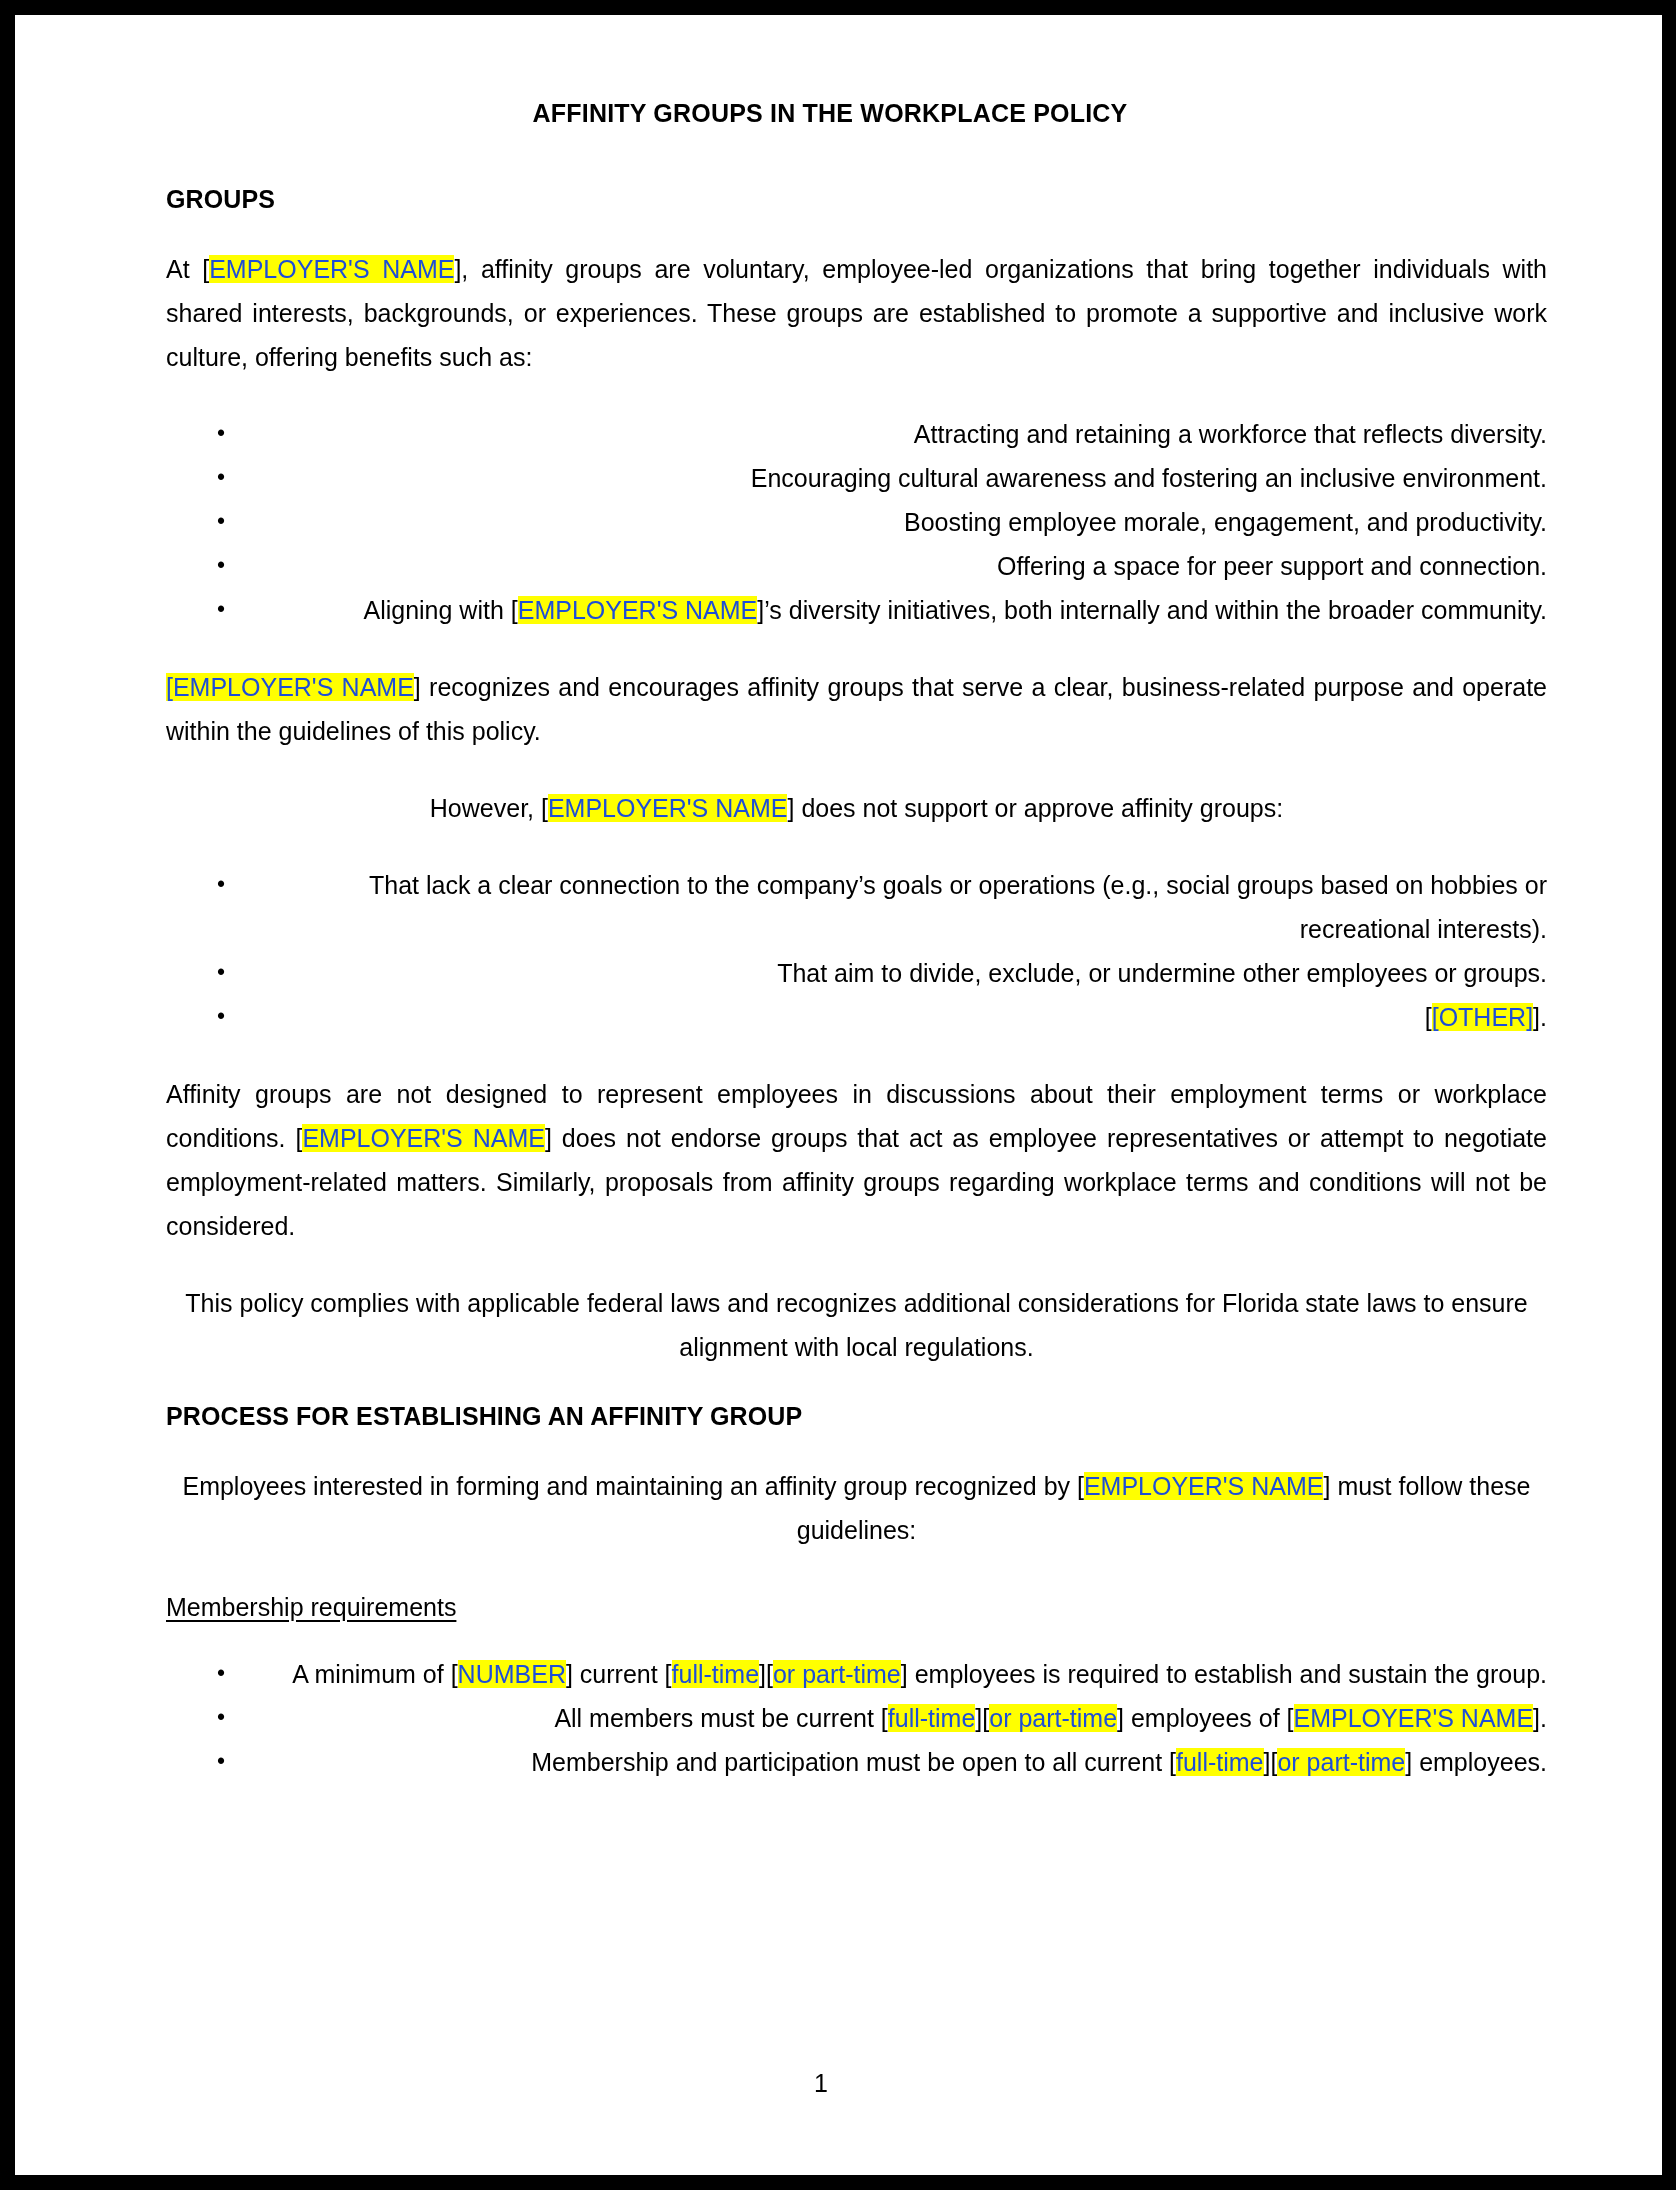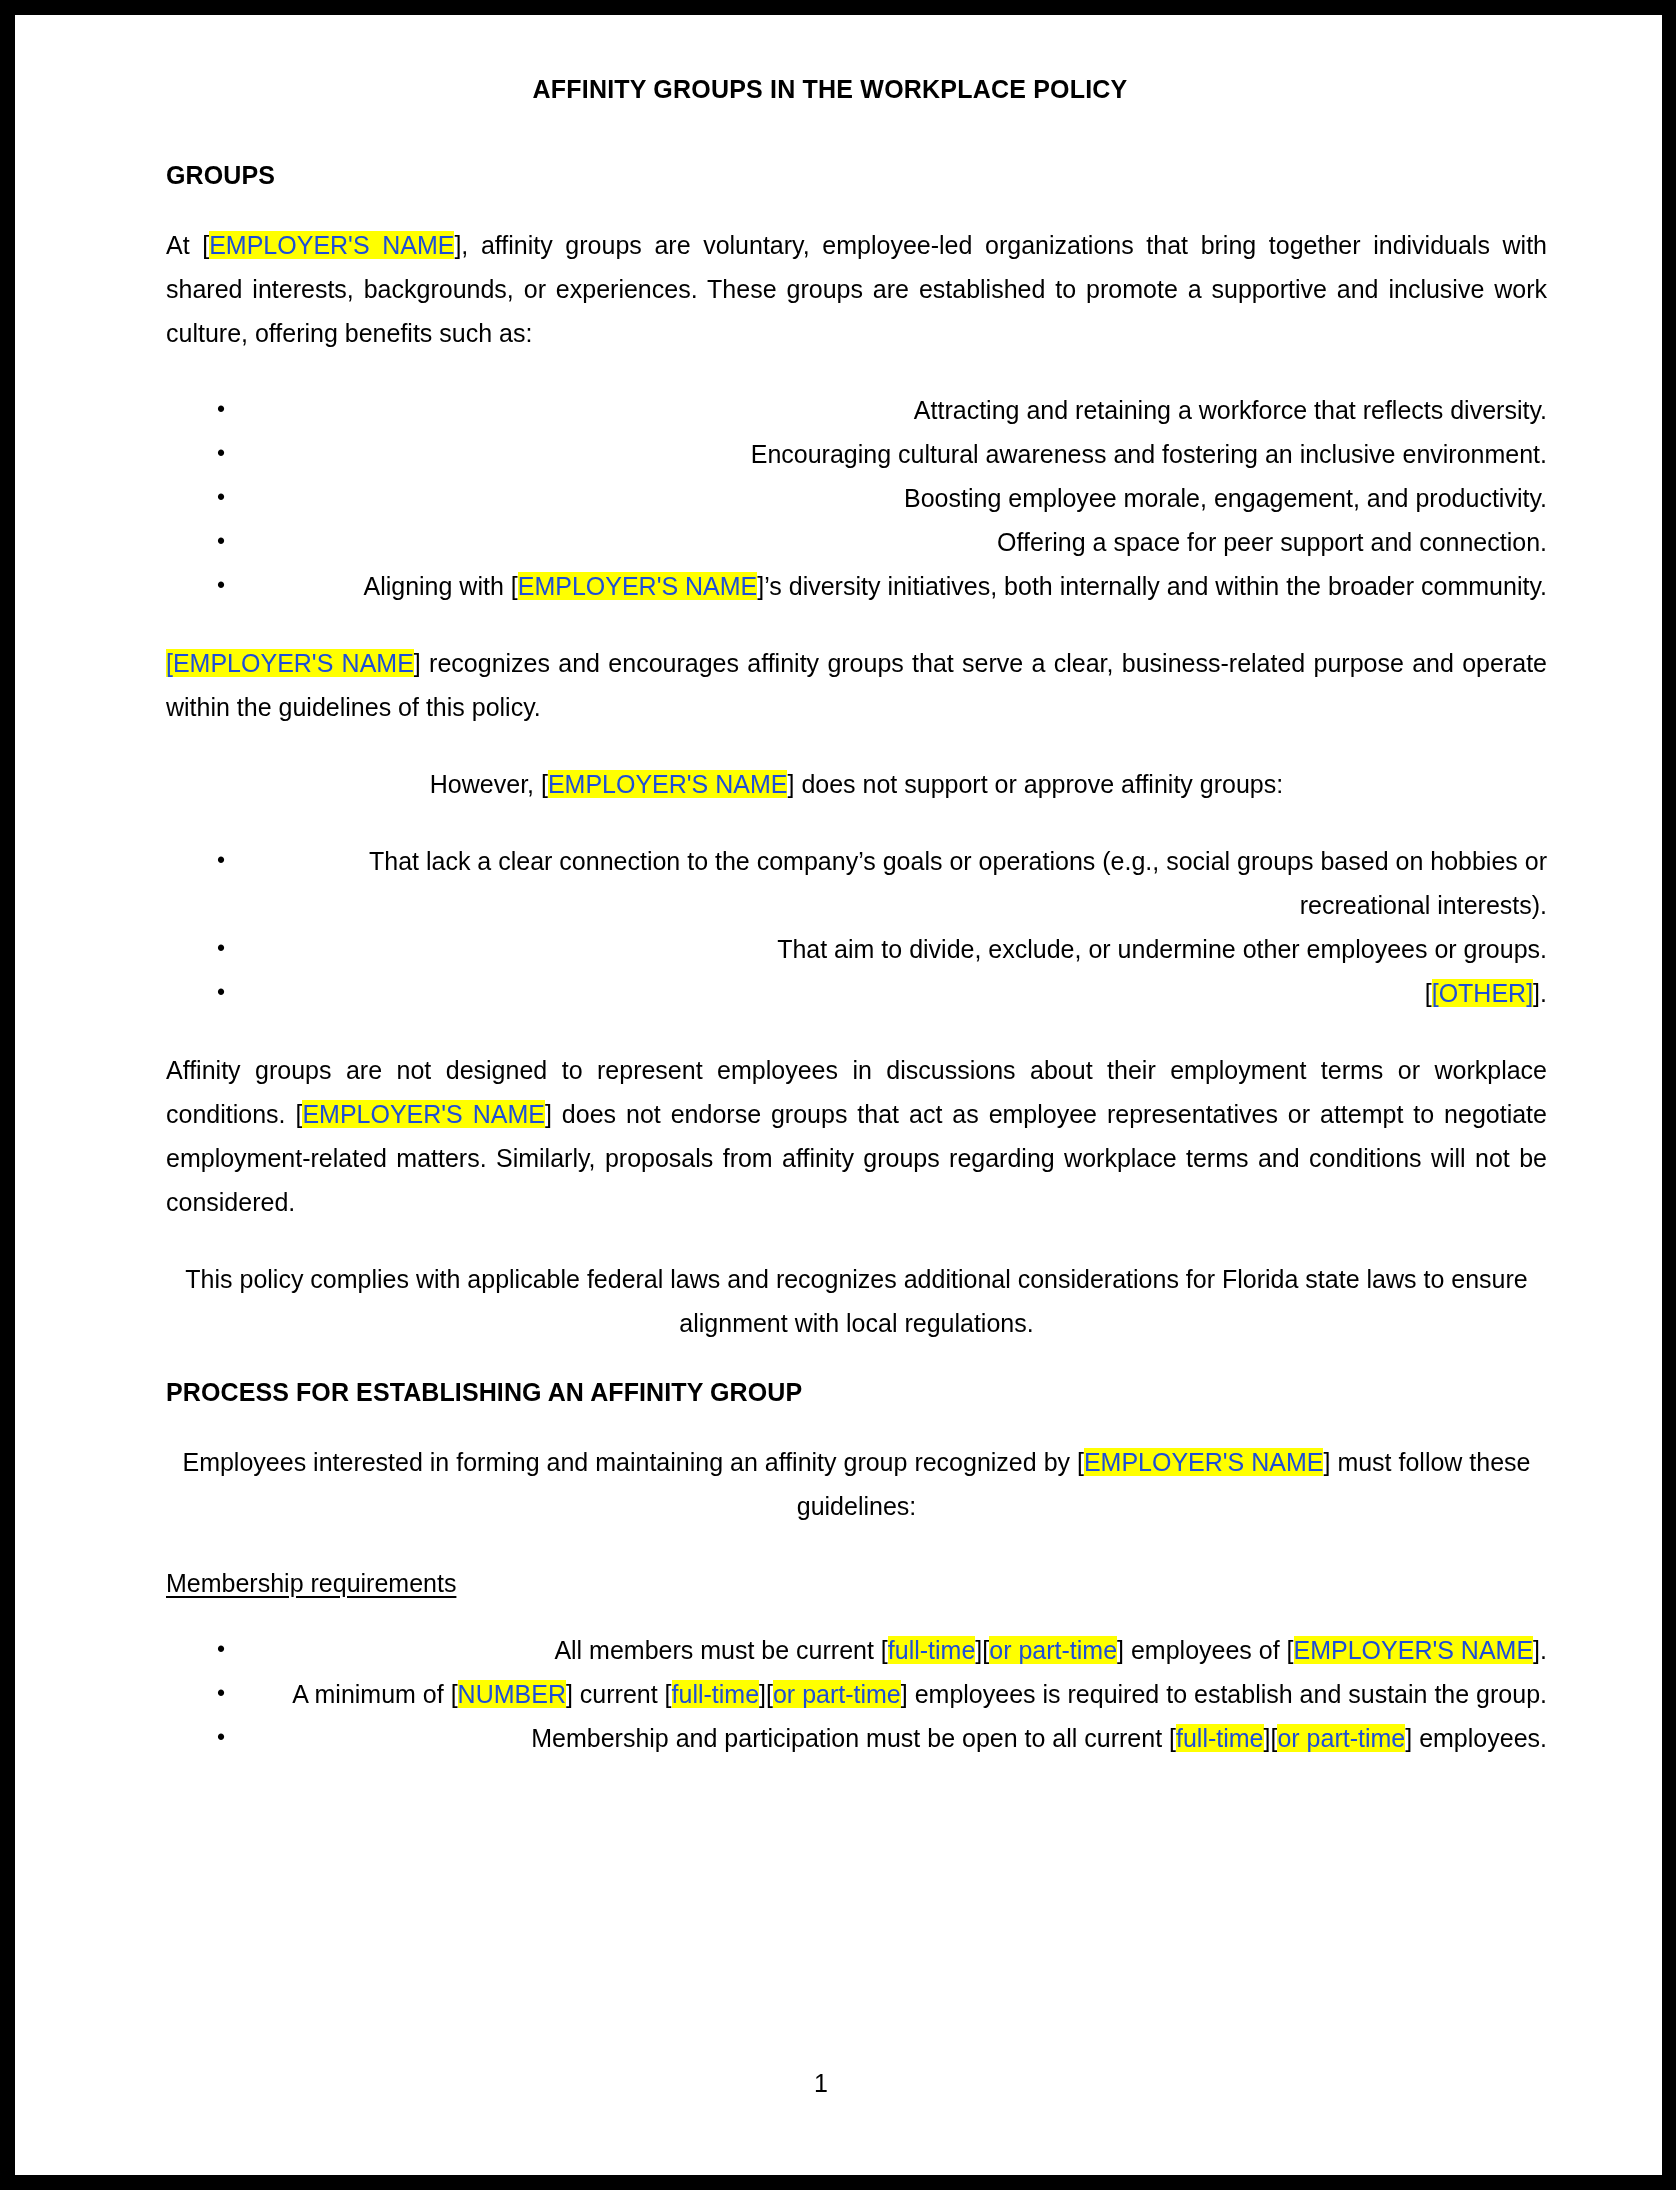--- a/index.html
+++ b/index.html
@@ -24,21 +24,21 @@
     border-bottom: 15px solid #000000;
     overflow: hidden;
   }
   .sheet {
     position: absolute;
     top: 0;
     left: 0;
     right: 0;
     bottom: 0;
     background: #ffffff;
-    padding: 60px 115px 0 151px;
+    padding: 84px 115px 0 151px;
     box-sizing: border-box;
   }
   .doc-title {
     text-align: center;
     font-weight: bold;
     font-size: 25px;
     letter-spacing: 0.2px;
     margin: 0 0 57px 0;
     padding-right: 53px;
   }
@@ -138,22 +138,22 @@
 
     <p class="body-para nojust">This policy complies with applicable federal laws and recognizes additional considerations for Florida state laws to ensure alignment with local regulations.</p>
 
     <h2 class="section-heading">PROCESS FOR ESTABLISHING AN AFFINITY GROUP</h2>
 
     <p class="body-para nojust"><span>Employees interested in forming and maintaining an affinity group recognized by [</span><mark class="hl">EMPLOYER'S NAME</mark><span>] must follow these guidelines:</span></p>
 
     <span class="underline-heading">Membership requirements</span>
 
     <ul class="bullets">
+      <li><span>A minimum of [</span><mark class="hl">NUMBER</mark><span>] current [</span><mark class="hl">full-time</mark><span>][</span><mark class="hl">or part-time</mark><span>] employees is required to establish and sustain the group.</span></li>
       <li><span>All members must be current [</span><mark class="hl">full-time</mark><span>][</span><mark class="hl">or part-time</mark><span>] employees of [</span><mark class="hl">EMPLOYER'S NAME</mark><span>].</span></li>
-      <li><span>A minimum of [</span><mark class="hl">NUMBER</mark><span>] current [</span><mark class="hl">full-time</mark><span>][</span><mark class="hl">or part-time</mark><span>] employees is required to establish and sustain the group.</span></li>
       <li><span>Membership and participation must be open to all current [</span><mark class="hl">full-time</mark><span>][</span><mark class="hl">or part-time</mark><span>] employees.</span></li>
     </ul>
 
   </div>
 
   <div class="page-number">1</div>
 </div>
 
 
 </body></html>

